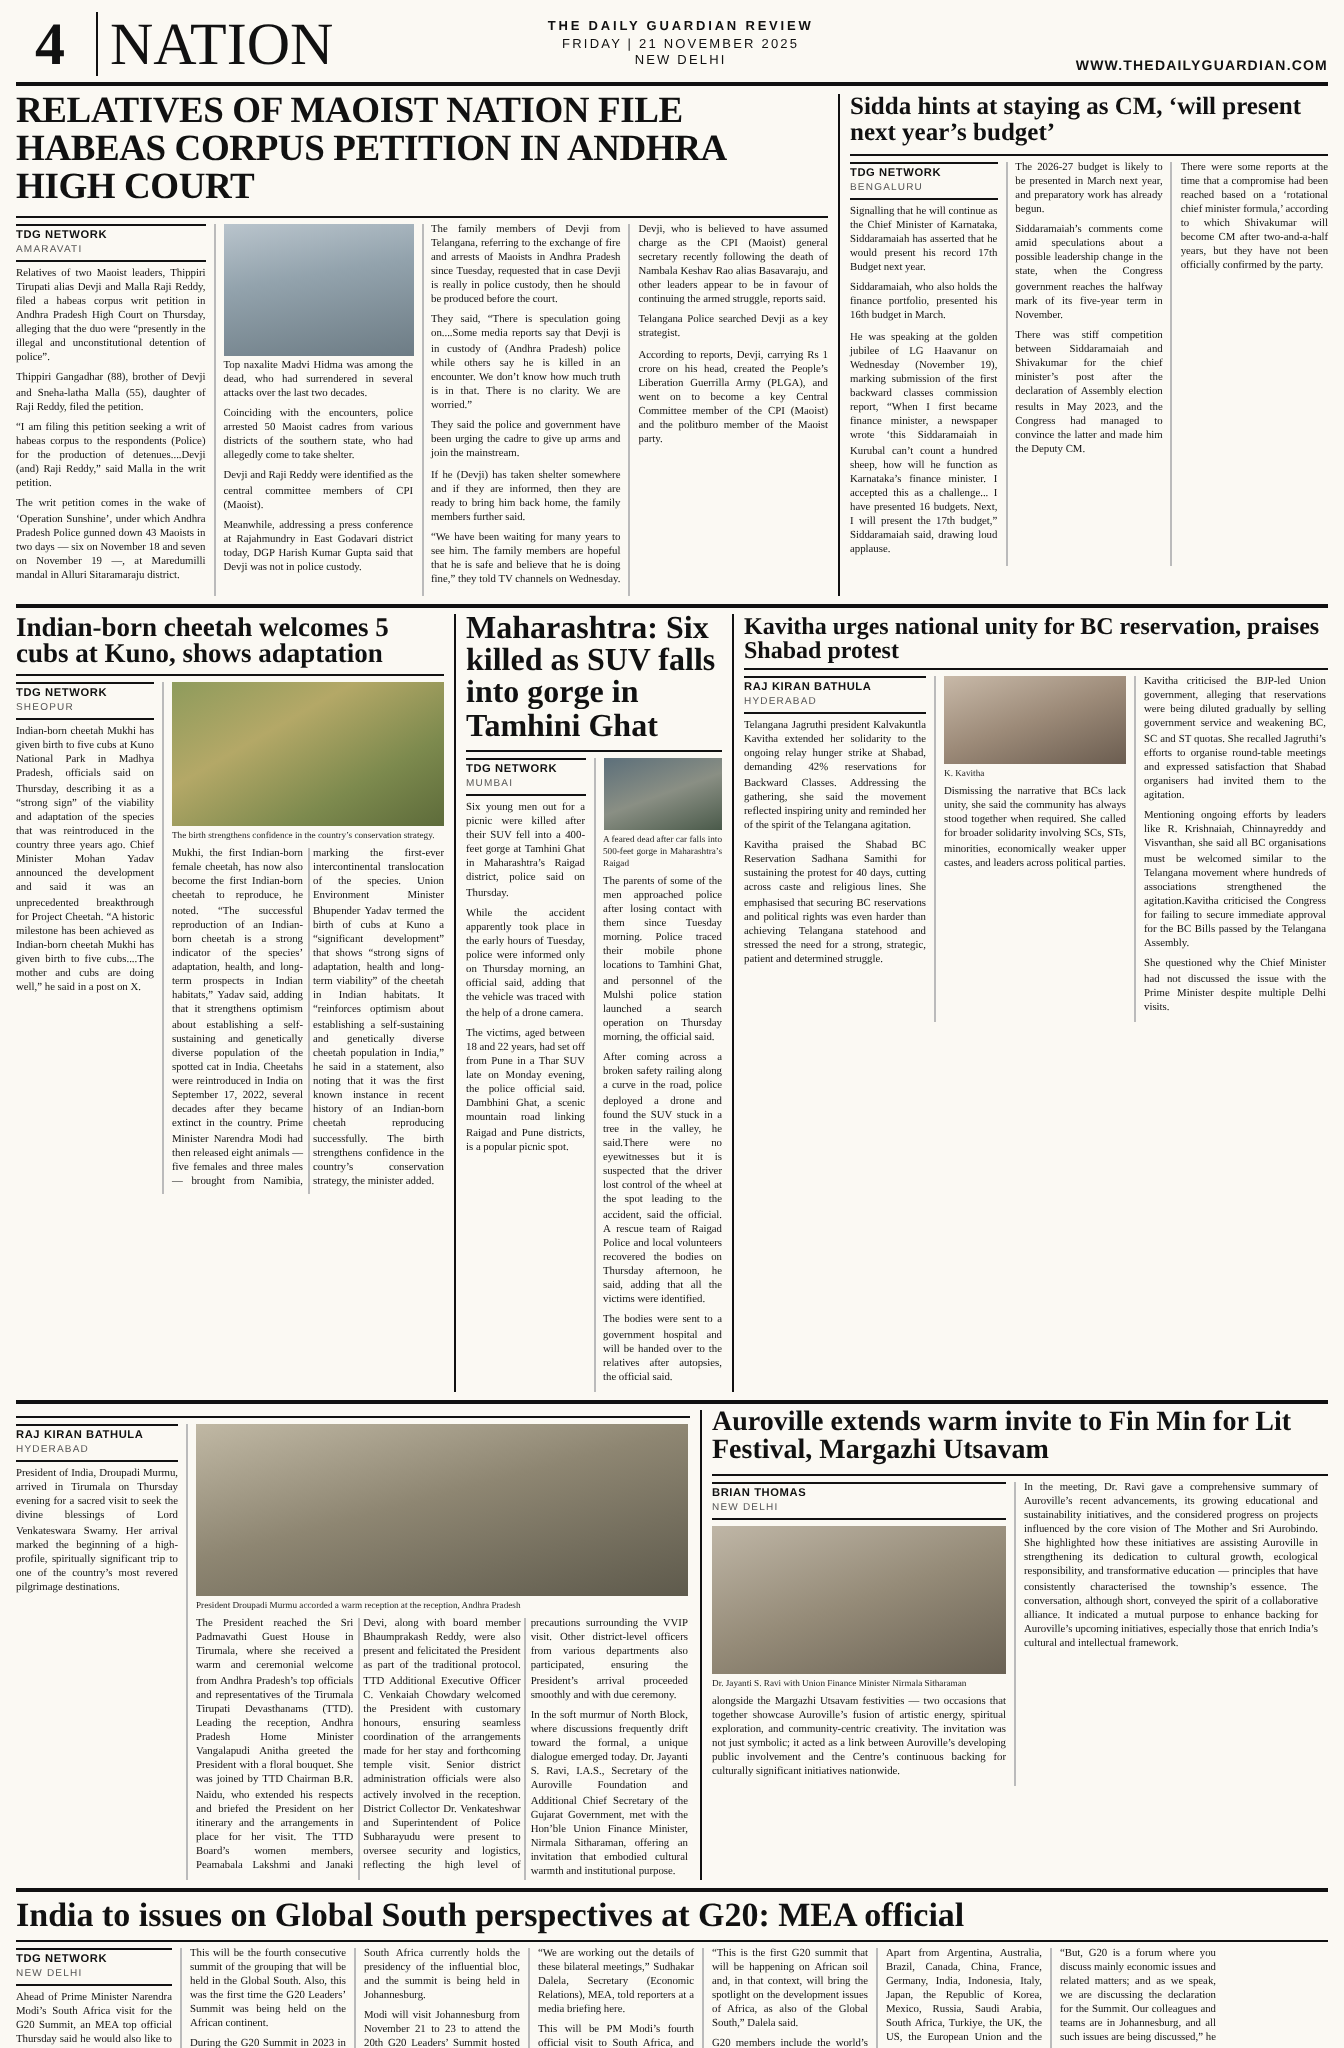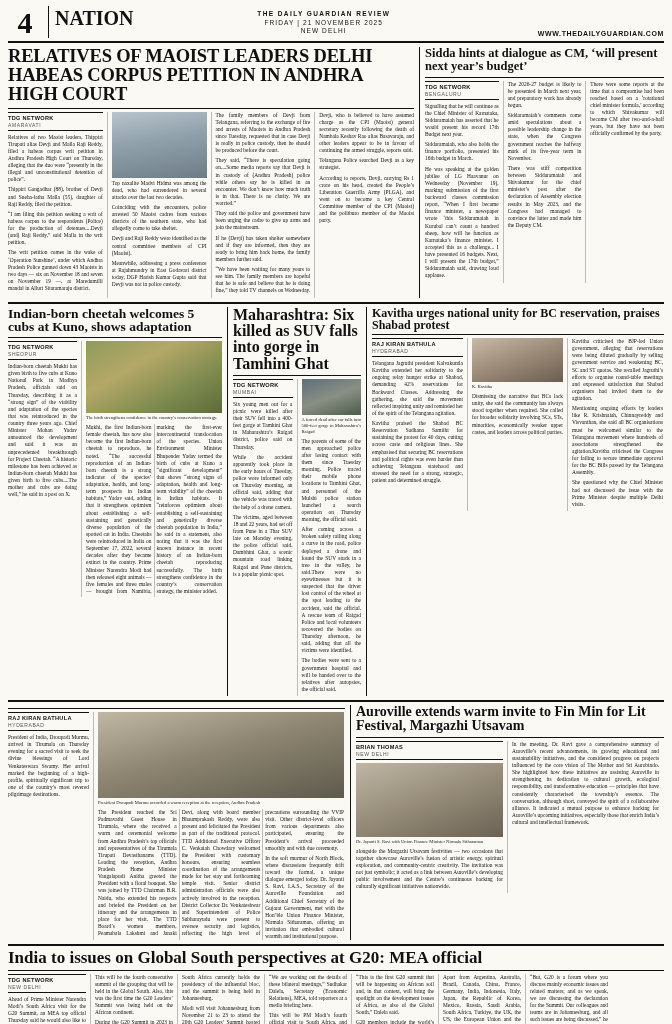--- a/index.html
+++ b/index.html
@@ -14,21 +14,21 @@
   .page { width:672px; height:1024px; padding:6px 8px 4px 8px; position:relative; }
 
   
   .masthead { display:flex; align-items:stretch; border-bottom:2px solid #111; padding-bottom:3px; }
   .pagenum {
     width:34px; font-family:"Liberation Serif", serif; font-size:30px; font-weight:bold;
     line-height:1; display:flex; align-items:flex-start; justify-content:center; padding-top:2px;
   }
   .vline { width:1px; background:#111; margin:0 6px; }
   .nation {
-    font-family:"Liberation Serif", serif; font-weight:bold; font-size:20px; letter-spacing:0px;
+    font-family:"Liberation Serif", serif; font-weight:normal; font-size:30px; letter-spacing:0px;
     line-height:1; padding-top:2px;
   }
   .mh-center { flex:1; text-align:center; font-family:"Liberation Sans", sans-serif; padding-top:4px; }
   .mh-center .l1 { font-size:6.5px; letter-spacing:1.4px; font-weight:bold; }
   .mh-center .l2 { font-size:6.5px; letter-spacing:1.1px; margin-top:1.5px; }
   .mh-center .l3 { font-size:6.5px; letter-spacing:1.1px; margin-top:1.5px; }
   .mh-right { width:150px; text-align:right; font-family:"Liberation Sans", sans-serif;
              font-size:7px; font-weight:bold; letter-spacing:.6px; display:flex; align-items:flex-end; justify-content:flex-end; padding-bottom:1px;}
 
   
@@ -69,21 +69,21 @@
       <div class="l1">THE DAILY GUARDIAN REVIEW</div>
       <div class="l2">FRIDAY | 21 NOVEMBER 2025</div>
       <div class="l3">NEW DELHI</div>
     </div>
     <div class="mh-right">WWW.THEDAILYGUARDIAN.COM</div>
   </div>
 
   <div class="cols" style="margin-top:4px;">
 
     <div style="width:406px;">
-      <div class="hl" style="font-size:18.5px; letter-spacing:-0.2px;">RELATIVES OF MAOIST LEADERS DELHI HABEAS CORPUS PETITION IN ANDHRA HIGH COURT</div>
+      <div class="hl" style="font-size:18.5px; letter-spacing:-0.2px;">RELATIVES OF MAOIST NATION FILE HABEAS CORPUS PETITION IN ANDHRA HIGH COURT</div>
       <div style="border-top:1px solid #111; margin-top:4px; padding-top:3px;"></div>
 
       <div class="cols">
 
         <div class="col" style="max-width:98px;">
           <div class="bybox">
             <div class="byline">
               TDG NETWORK<span class="loc">AMARAVATI</span>
             </div>
           </div>
@@ -117,21 +117,21 @@
           <p class="body">Devji, who is believed to have assumed charge as the CPI (Maoist) general secretary recently following the death of Nambala Keshav Rao alias Basavaraju, and other leaders appear to be in favour of continuing the armed struggle, reports said.</p>
           <p class="body">Telangana Police searched Devji as a key strategist.</p>
           <p class="body">According to reports, Devji, carrying Rs 1 crore on his head, created the People’s Liberation Guerrilla Army (PLGA), and went on to become a key Central Committee member of the CPI (Maoist) and the politburo member of the Maoist party.</p>
         </div>
       </div>
     </div>
 
     <div class="vrule" style="margin:0 5px;"></div>
 
     <div style="flex:1;">
-      <div class="hl" style="font-size:12.5px;">Sidda hints at dialogue as CM, ‘will present next year’s budget’</div>
+      <div class="hl" style="font-size:12.5px;">Sidda hints at staying as CM, ‘will present next year’s budget’</div>
       <div style="border-top:1px solid #111; margin-top:4px; padding-top:3px;"></div>
       <div class="cols">
         <div class="col" style="max-width:78px;">
           <div class="bybox">
             <div class="byline">
               TDG NETWORK<span class="loc">BENGALURU</span>
             </div>
           </div>
           <p class="body">Signalling that he will continue as the Chief Minister of Karnataka, Siddaramaiah has asserted that he would present his record 17th Budget next year.</p>
           <p class="body">Siddaramaiah, who also holds the finance portfolio, presented his 16th budget in March.</p>

